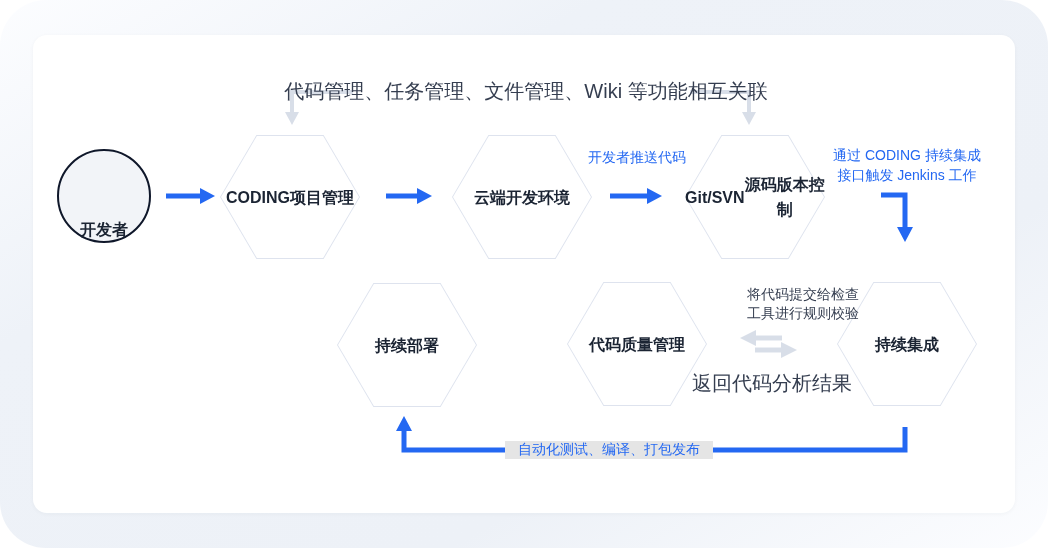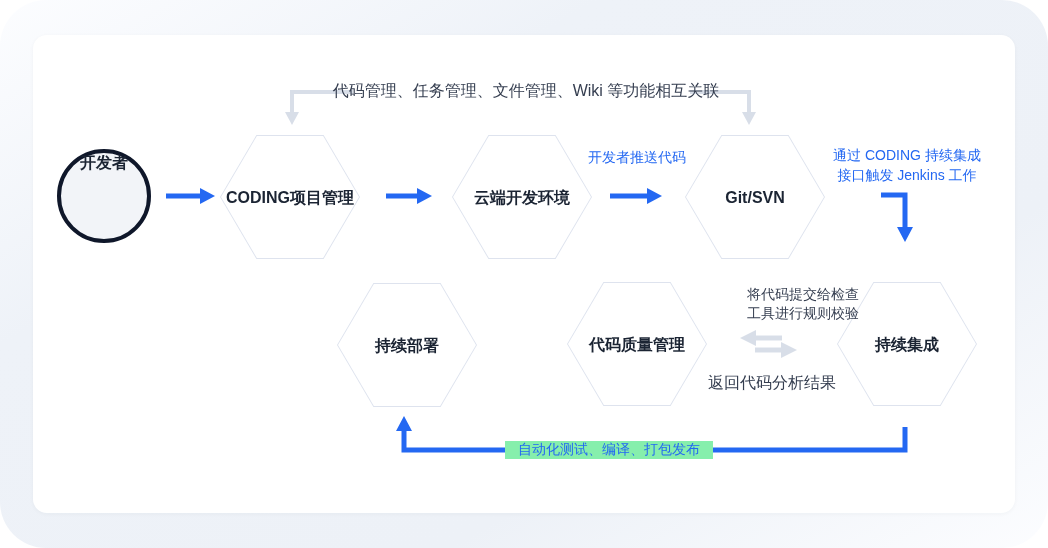--- a/index.html
+++ b/index.html
@@ -12,43 +12,43 @@
            background:#ffffff; border-radius:14px; box-shadow:0 1px 4px rgba(30,40,60,0.04); }
 
   .connectors { position:absolute; left:0; top:0; width:982px; height:478px; display:block; }
   .blue line, .blue path { stroke:#2468F2; stroke-width:5; fill:none; }
   .blue polygon { fill:#2468F2; stroke:none; }
   .gray line, .gray path { stroke:#D8DEE8; stroke-width:4; fill:none; }
   .gray line.thick { stroke-width:5; }
   .gray polygon { fill:#D8DEE8; stroke:none; }
 
   .circle { position:absolute; left:24px; top:114px; width:94px; height:94px;
-            border-radius:50%; background:#f2f4f8; border:4px solid #0f172a;
-            display:flex; align-items:flex-start; justify-content:center; }
+            border-radius:50%; background:#f2f4f8; border:2px solid #0f172a;
+            display:flex; align-items:flex-end; justify-content:center; }
   .circle .lbl { font-size:16px; font-weight:600; color:#1b2433; }
 
   .hex { position:absolute; width:140px; height:124px; }
   .hex .hx-border, .hex .hx-fill { position:absolute;
         clip-path:polygon(0% 50%, 26% 0%, 74% 0%, 100% 50%, 74% 100%, 26% 100%); }
   .hex .hx-border { inset:0; background:#dee3ee; }
   .hex .hx-fill   { inset:1px; background:#ffffff; }
   .hex .hx-label  { position:absolute; inset:0; display:flex; 
                     align-items:center; justify-content:center;
                     font-size:16px; font-weight:600; color:#1b2433; line-height:25px;
                     text-align:center; }
 
-  .note       { position:absolute; font-size:16px; color:#353e50; white-space:nowrap;
+  .note       { position:absolute; font-size:20px; color:#353e50; white-space:nowrap;
                 transform:translate(-50%,-50%); }
   .note-blue  { position:absolute; font-size:14px; color:#2468F2; font-weight:500;
                 white-space:nowrap; transform:translate(-50%,-50%); }
   .note-block { position:absolute; font-size:14px; text-align:center; line-height:20px;
                 white-space:nowrap; transform:translate(-50%,0); }
   .note-block.dark { color:#353e50; line-height:19px; }
   .note-block.blue { color:#2468F2; font-weight:500; }
-  .note-on-line { background:#86efac; padding:0 13px; z-index:3; }
+  .note-on-line { background:#e5e5e5; padding:0 13px; z-index:3; }
 
   .t-top      { left:493px; top:56px; }
   .t-push     { left:604px; top:123px; }
   .t-trigger  { left:874px; top:110px; }
   .t-submit   { left:770px; top:250px; }
   .t-return   { left:739px; top:348px; }
   .t-auto     { left:576px; top:415px; }
 
   .hex-coding      { left:187px; top:100px; }
   .hex-cloudstudio { left:419px; top:100px; }
@@ -125,20 +125,21 @@
       <div class="hx-fill"></div>
       <div class="hx-label">
         <span>云端开发环境</span>
       </div>
     </div>
     <div class="hex hex-gitsvn">
       <div class="hx-border"></div>
       <div class="hx-fill"></div>
       <div class="hx-label">
         <span>Git/SVN</span>
+        <span>源码版本控制</span>
       </div>
     </div>
 
     <div class="hex hex-cd">
       <div class="hx-border"></div>
       <div class="hx-fill"></div>
       <div class="hx-label">
         <span>持续部署</span>
       </div>
     </div>

